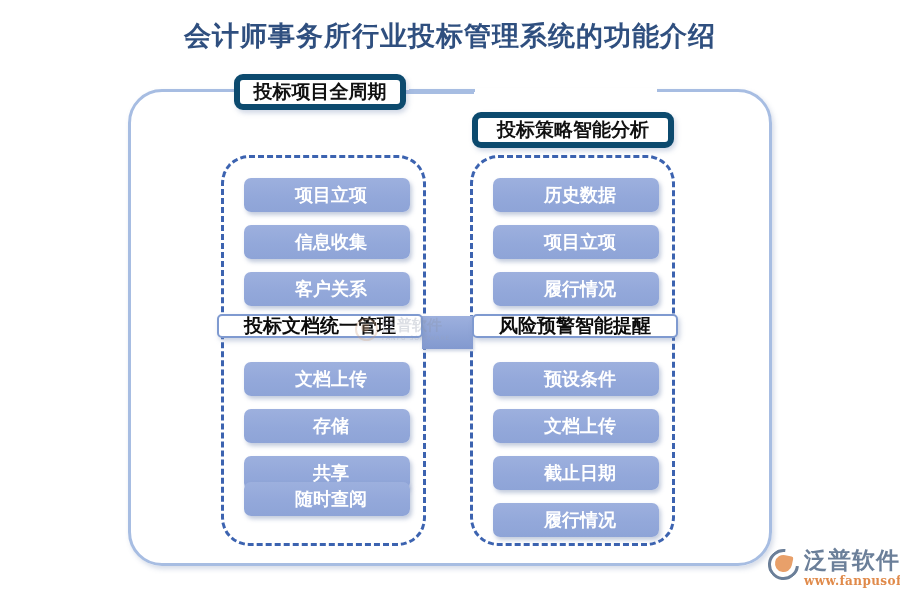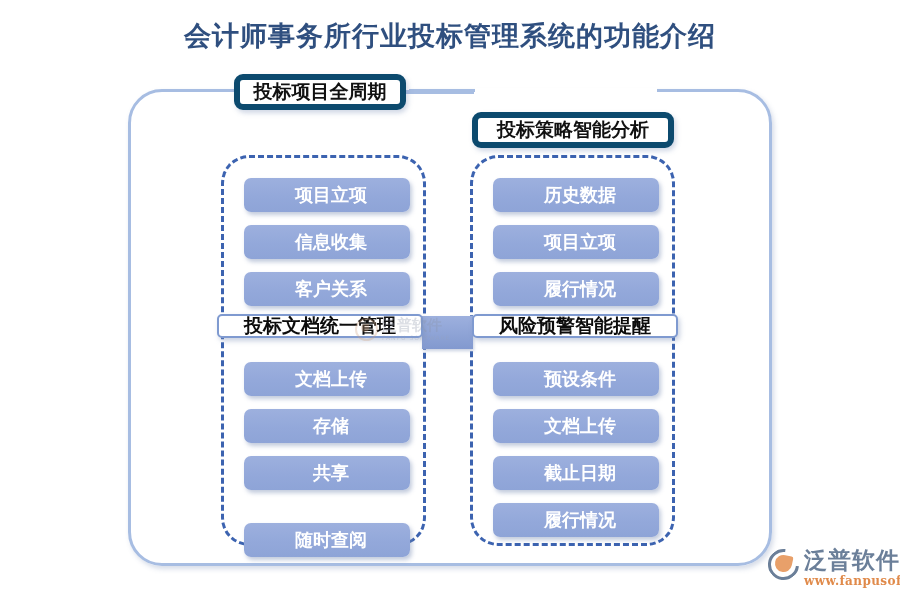--- a/index.html
+++ b/index.html
@@ -253,21 +253,21 @@
 <div class="dashed-col left"></div>
 <div class="dashed-col right"></div>
 
 <div class="col-left">
   <div class="pill" style="top:178px">项目立项</div>
   <div class="pill" style="top:225px">信息收集</div>
   <div class="pill" style="top:272px">客户关系</div>
   <div class="pill" style="top:362px">文档上传</div>
   <div class="pill" style="top:409px">存储</div>
   <div class="pill" style="top:456px">共享</div>
-  <div class="pill" style="top:523px">随时查阅</div>
+  <div class="pill" style="top:482px">随时查阅</div>
 </div>
 
 <div class="col-right">
   <div class="pill" style="top:178px">历史数据</div>
   <div class="pill" style="top:225px">项目立项</div>
   <div class="pill" style="top:272px">履行情况</div>
   <div class="pill" style="top:362px">预设条件</div>
   <div class="pill" style="top:409px">文档上传</div>
   <div class="pill" style="top:456px">截止日期</div>
   <div class="pill" style="top:503px">履行情况</div>

